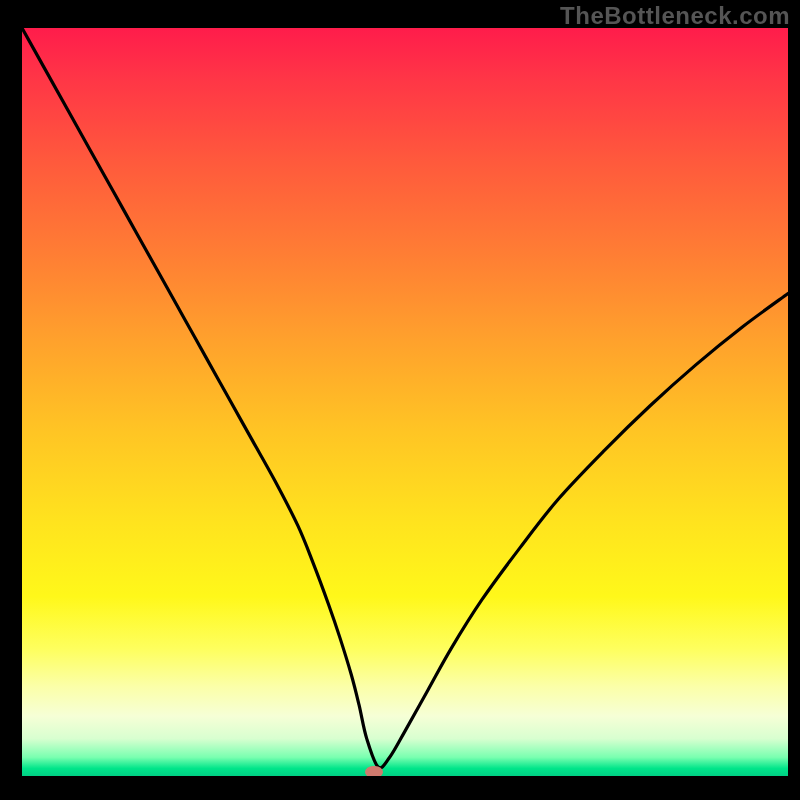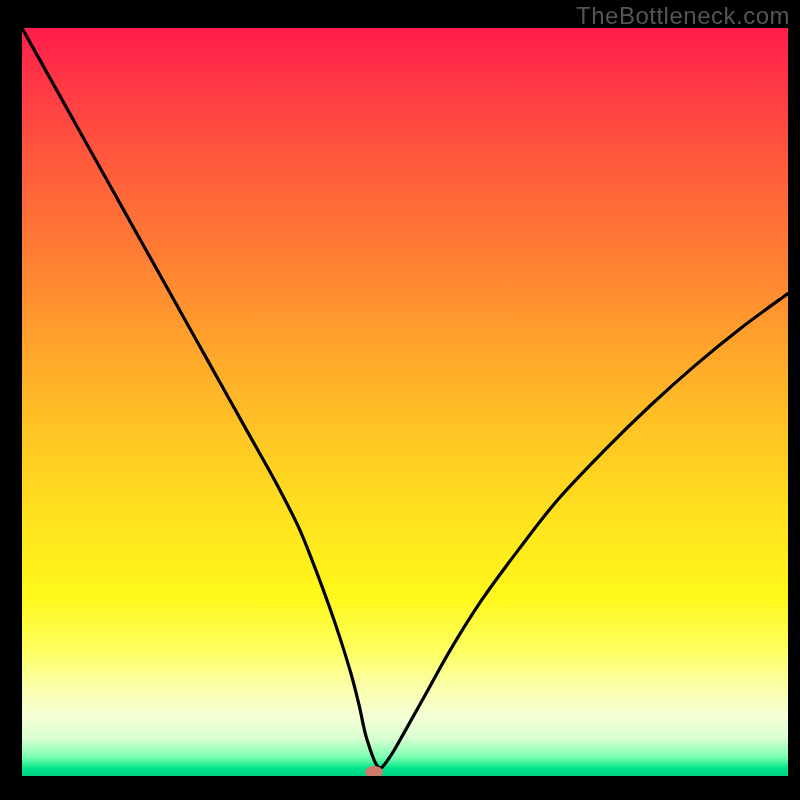--- a/index.html
+++ b/index.html
@@ -16,21 +16,21 @@
     width: 800px;
     height: 800px;
     background: #000;
   }
   .watermark {
     position: absolute;
     top: 2px;
     right: 10px;
     color: #555;
     font-size: 24px;
-    font-weight: 400;
+    font-weight: 700;
     letter-spacing: 0.5px;
     z-index: 10;
   }
   .plot-area {
     position: absolute;
     
     left: 22px;
     top: 28px;
     width: 766px;
     height: 748px;

